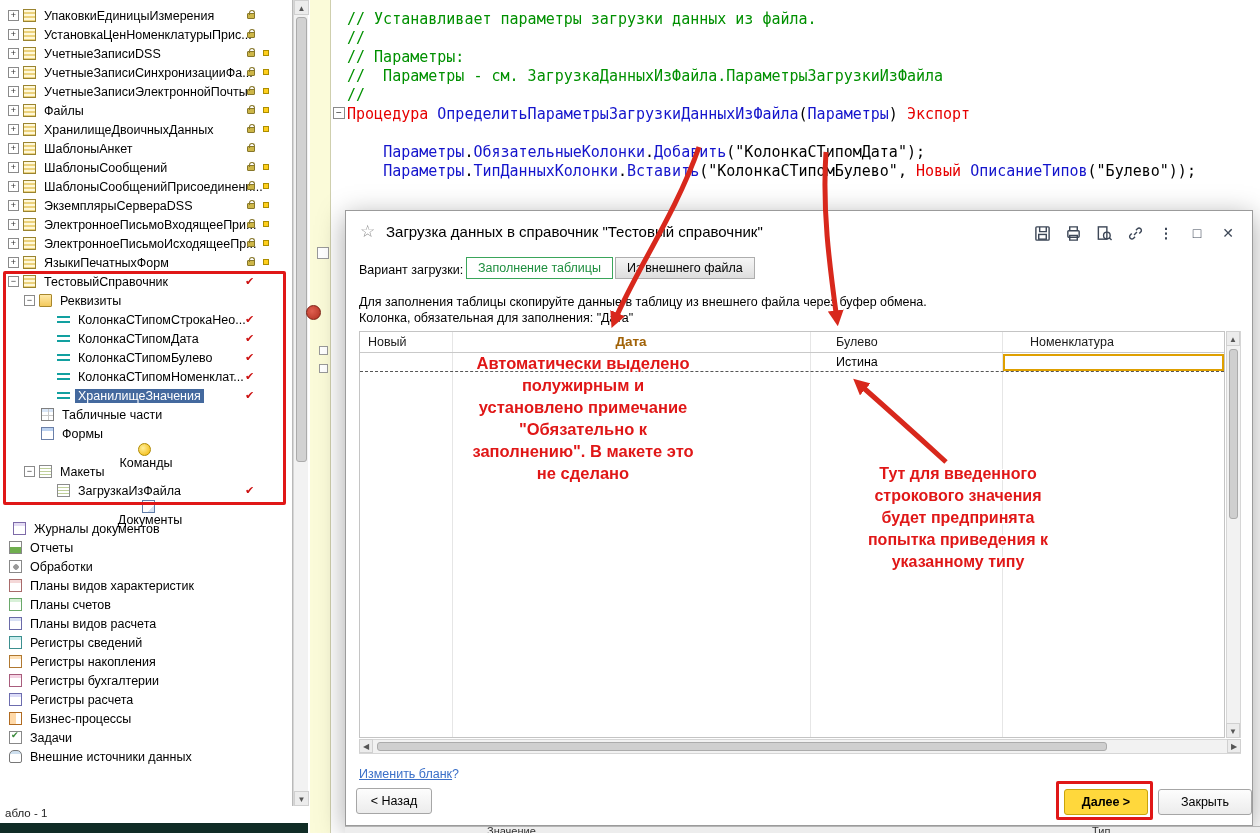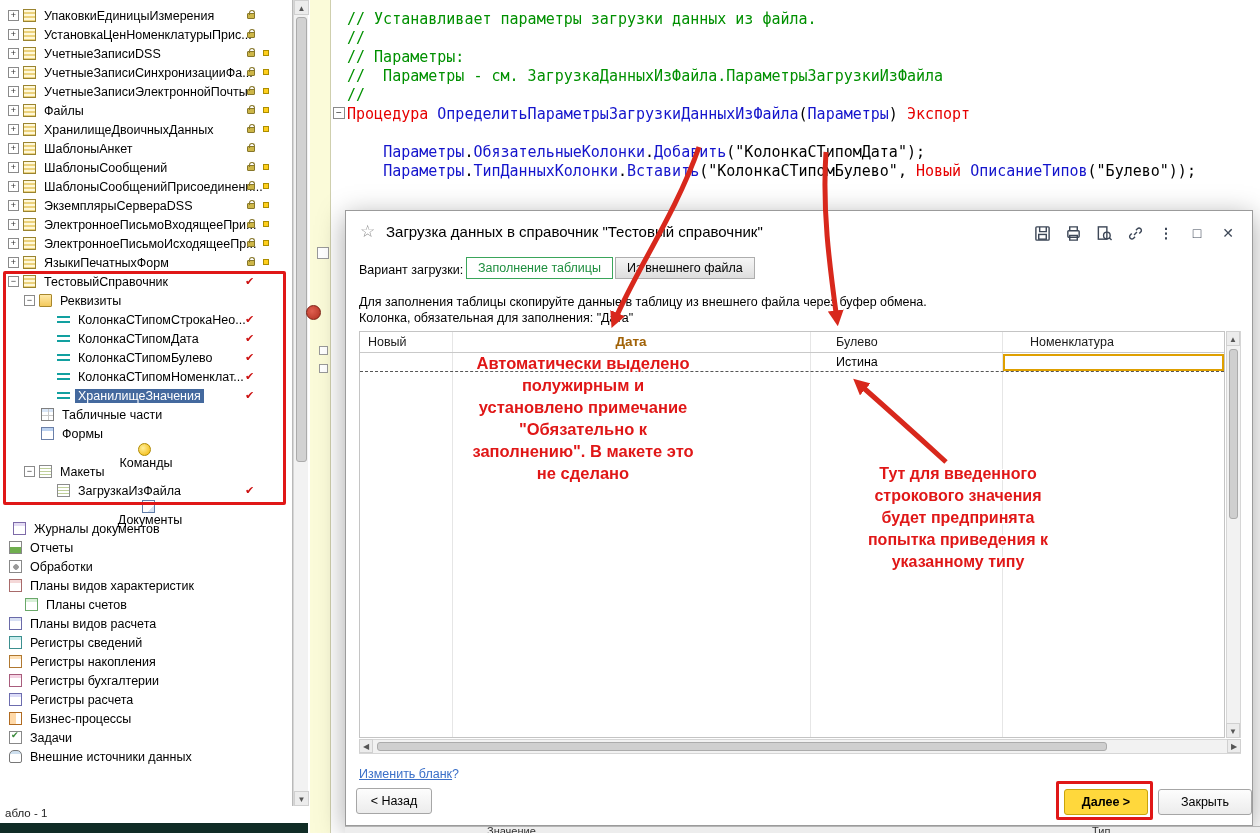--- a/index.html
+++ b/index.html
@@ -274,21 +274,21 @@
         <span class="tlabel">Отчеты</span>
       </div>
       <div class="trow" style="padding-left: 8px;">
         <span class="tic ic-dataproc"></span>
         <span class="tlabel">Обработки</span>
       </div>
       <div class="trow" style="padding-left: 8px;">
         <span class="tic ic-chart-chars"></span>
         <span class="tlabel">Планы видов характеристик</span>
       </div>
-      <div class="trow" style="padding-left: 24px; align-items: center;">
+      <div class="trow" style="padding-left: 8px; align-items: center;">
         <span class="tic ic-chart-accounts"></span>
         <span class="tlabel">Планы счетов</span>
       </div>
       <div class="trow" style="padding-left: 8px;">
         <span class="tic ic-chart-calc"></span>
         <span class="tlabel">Планы видов расчета</span>
       </div>
       <div class="trow" style="padding-left: 8px;">
         <span class="tic ic-inforeg"></span>
         <span class="tlabel">Регистры сведений</span>

